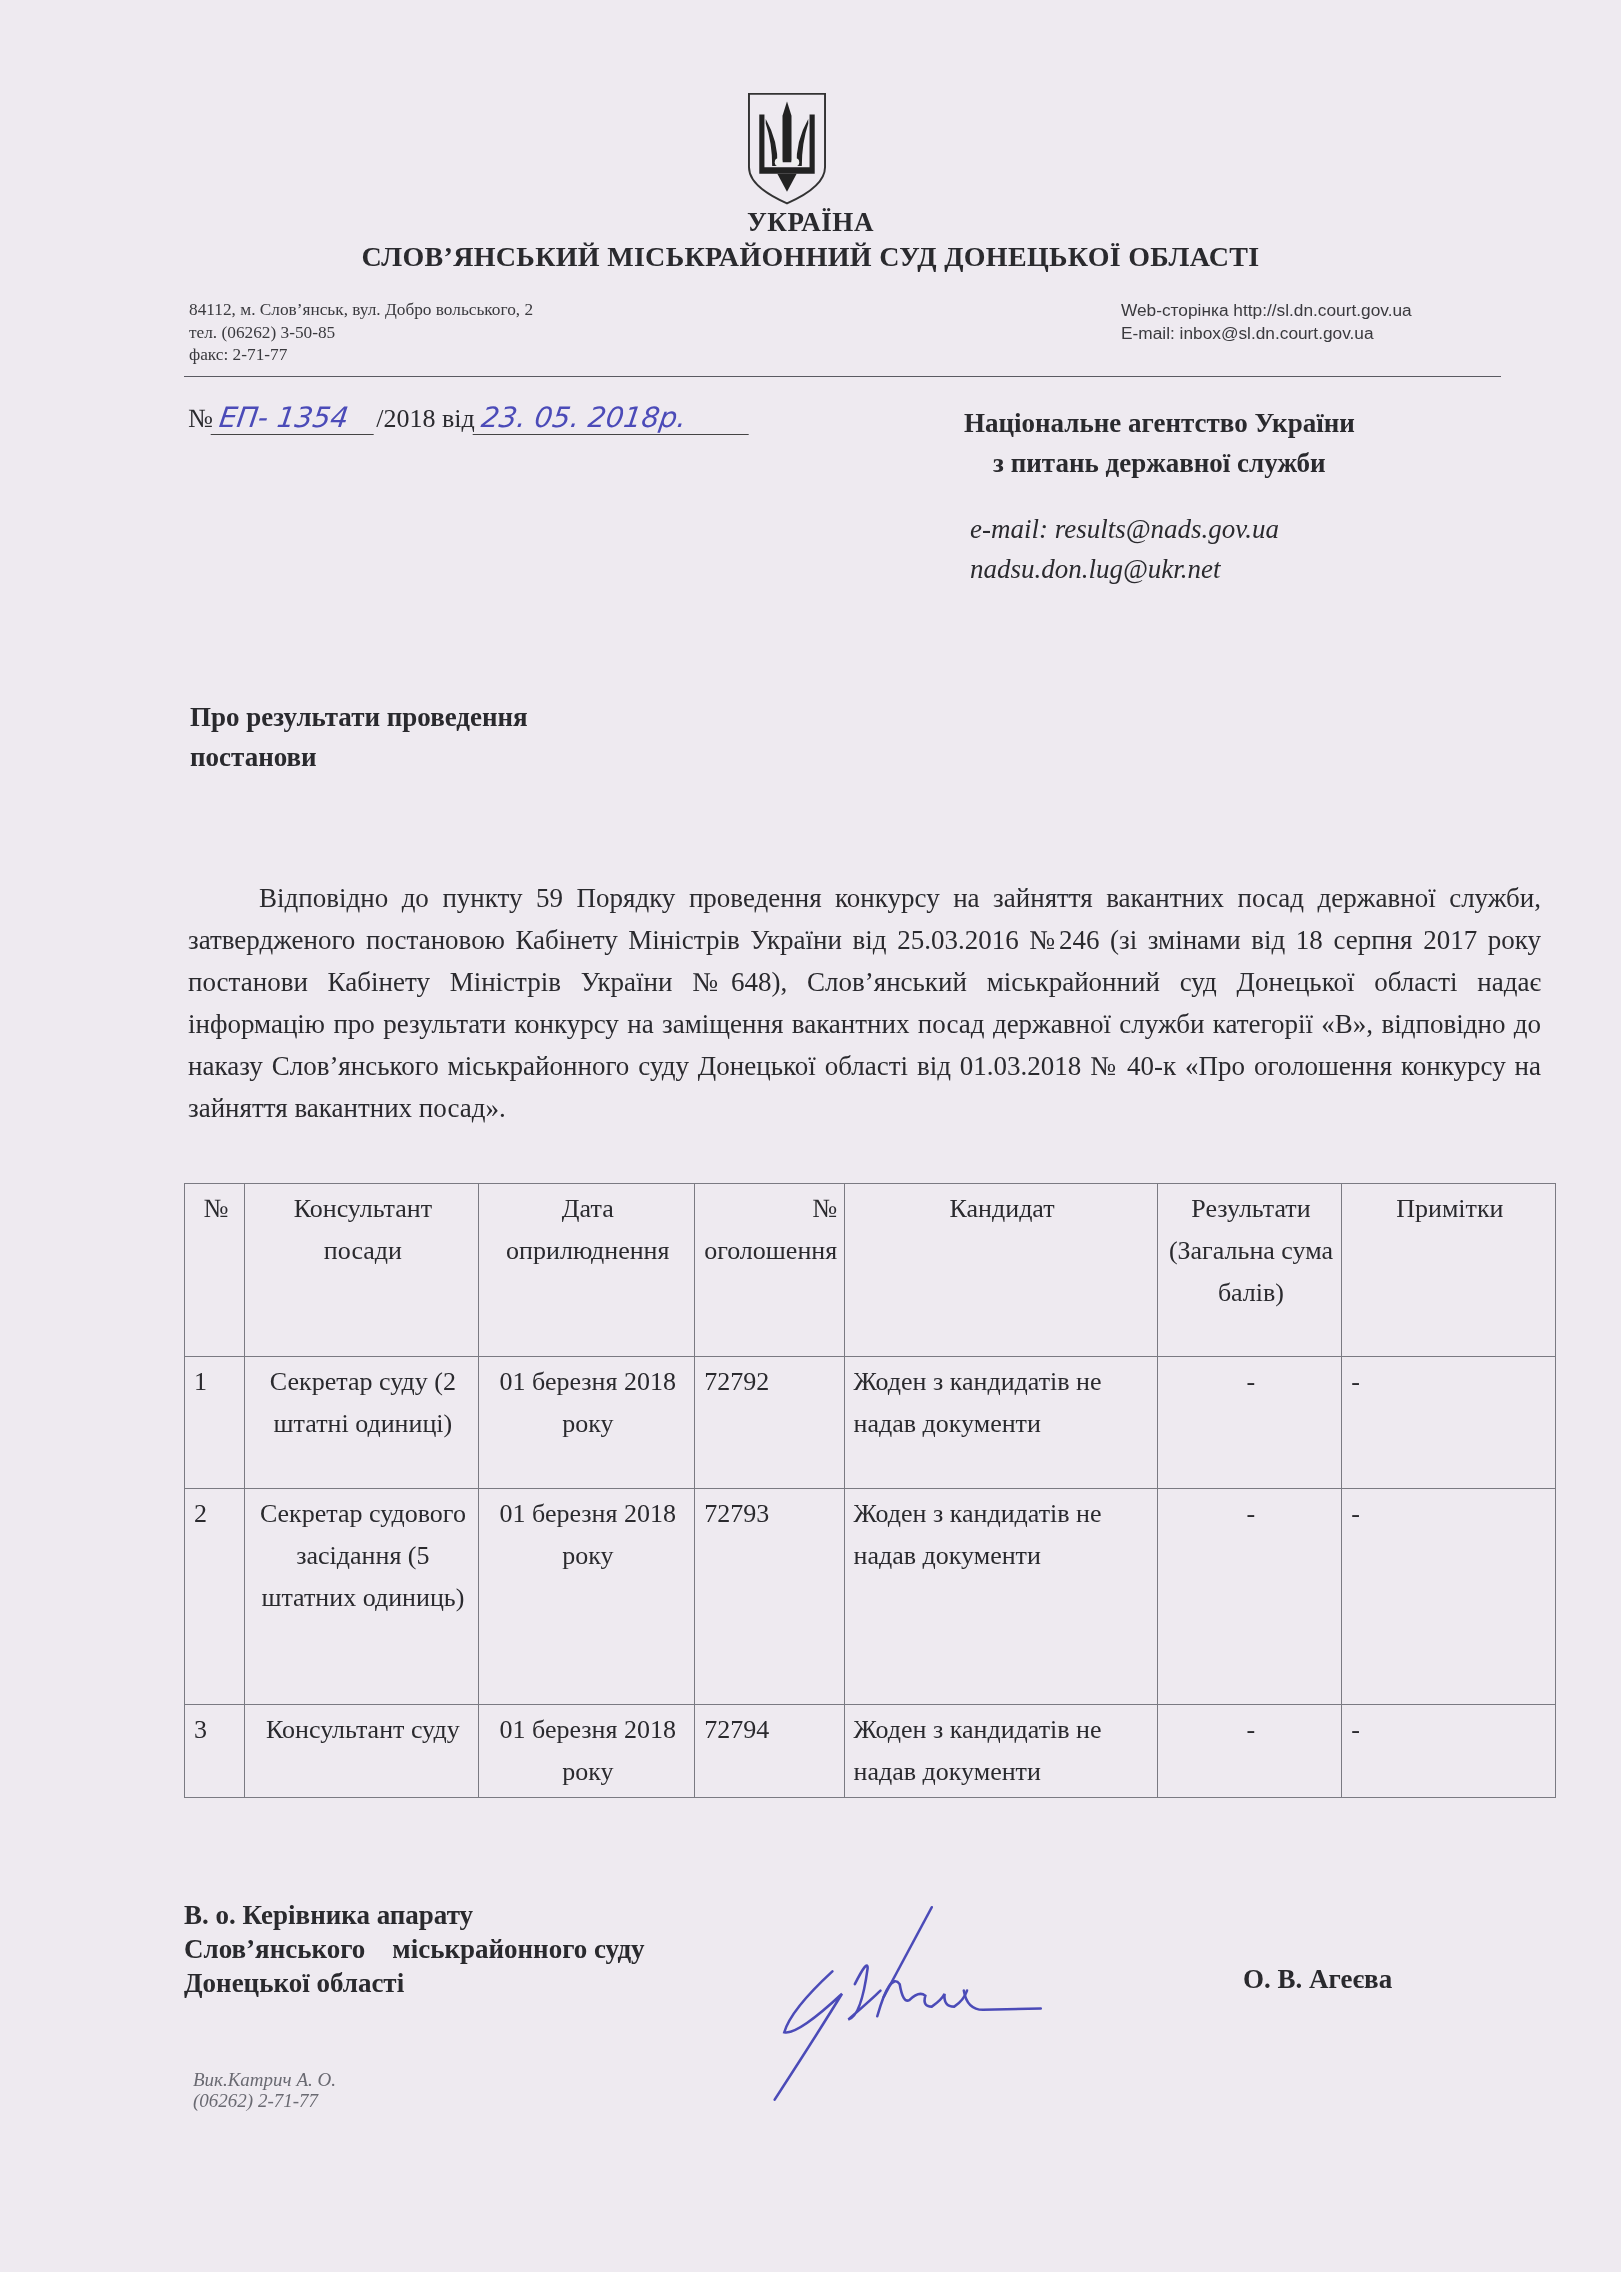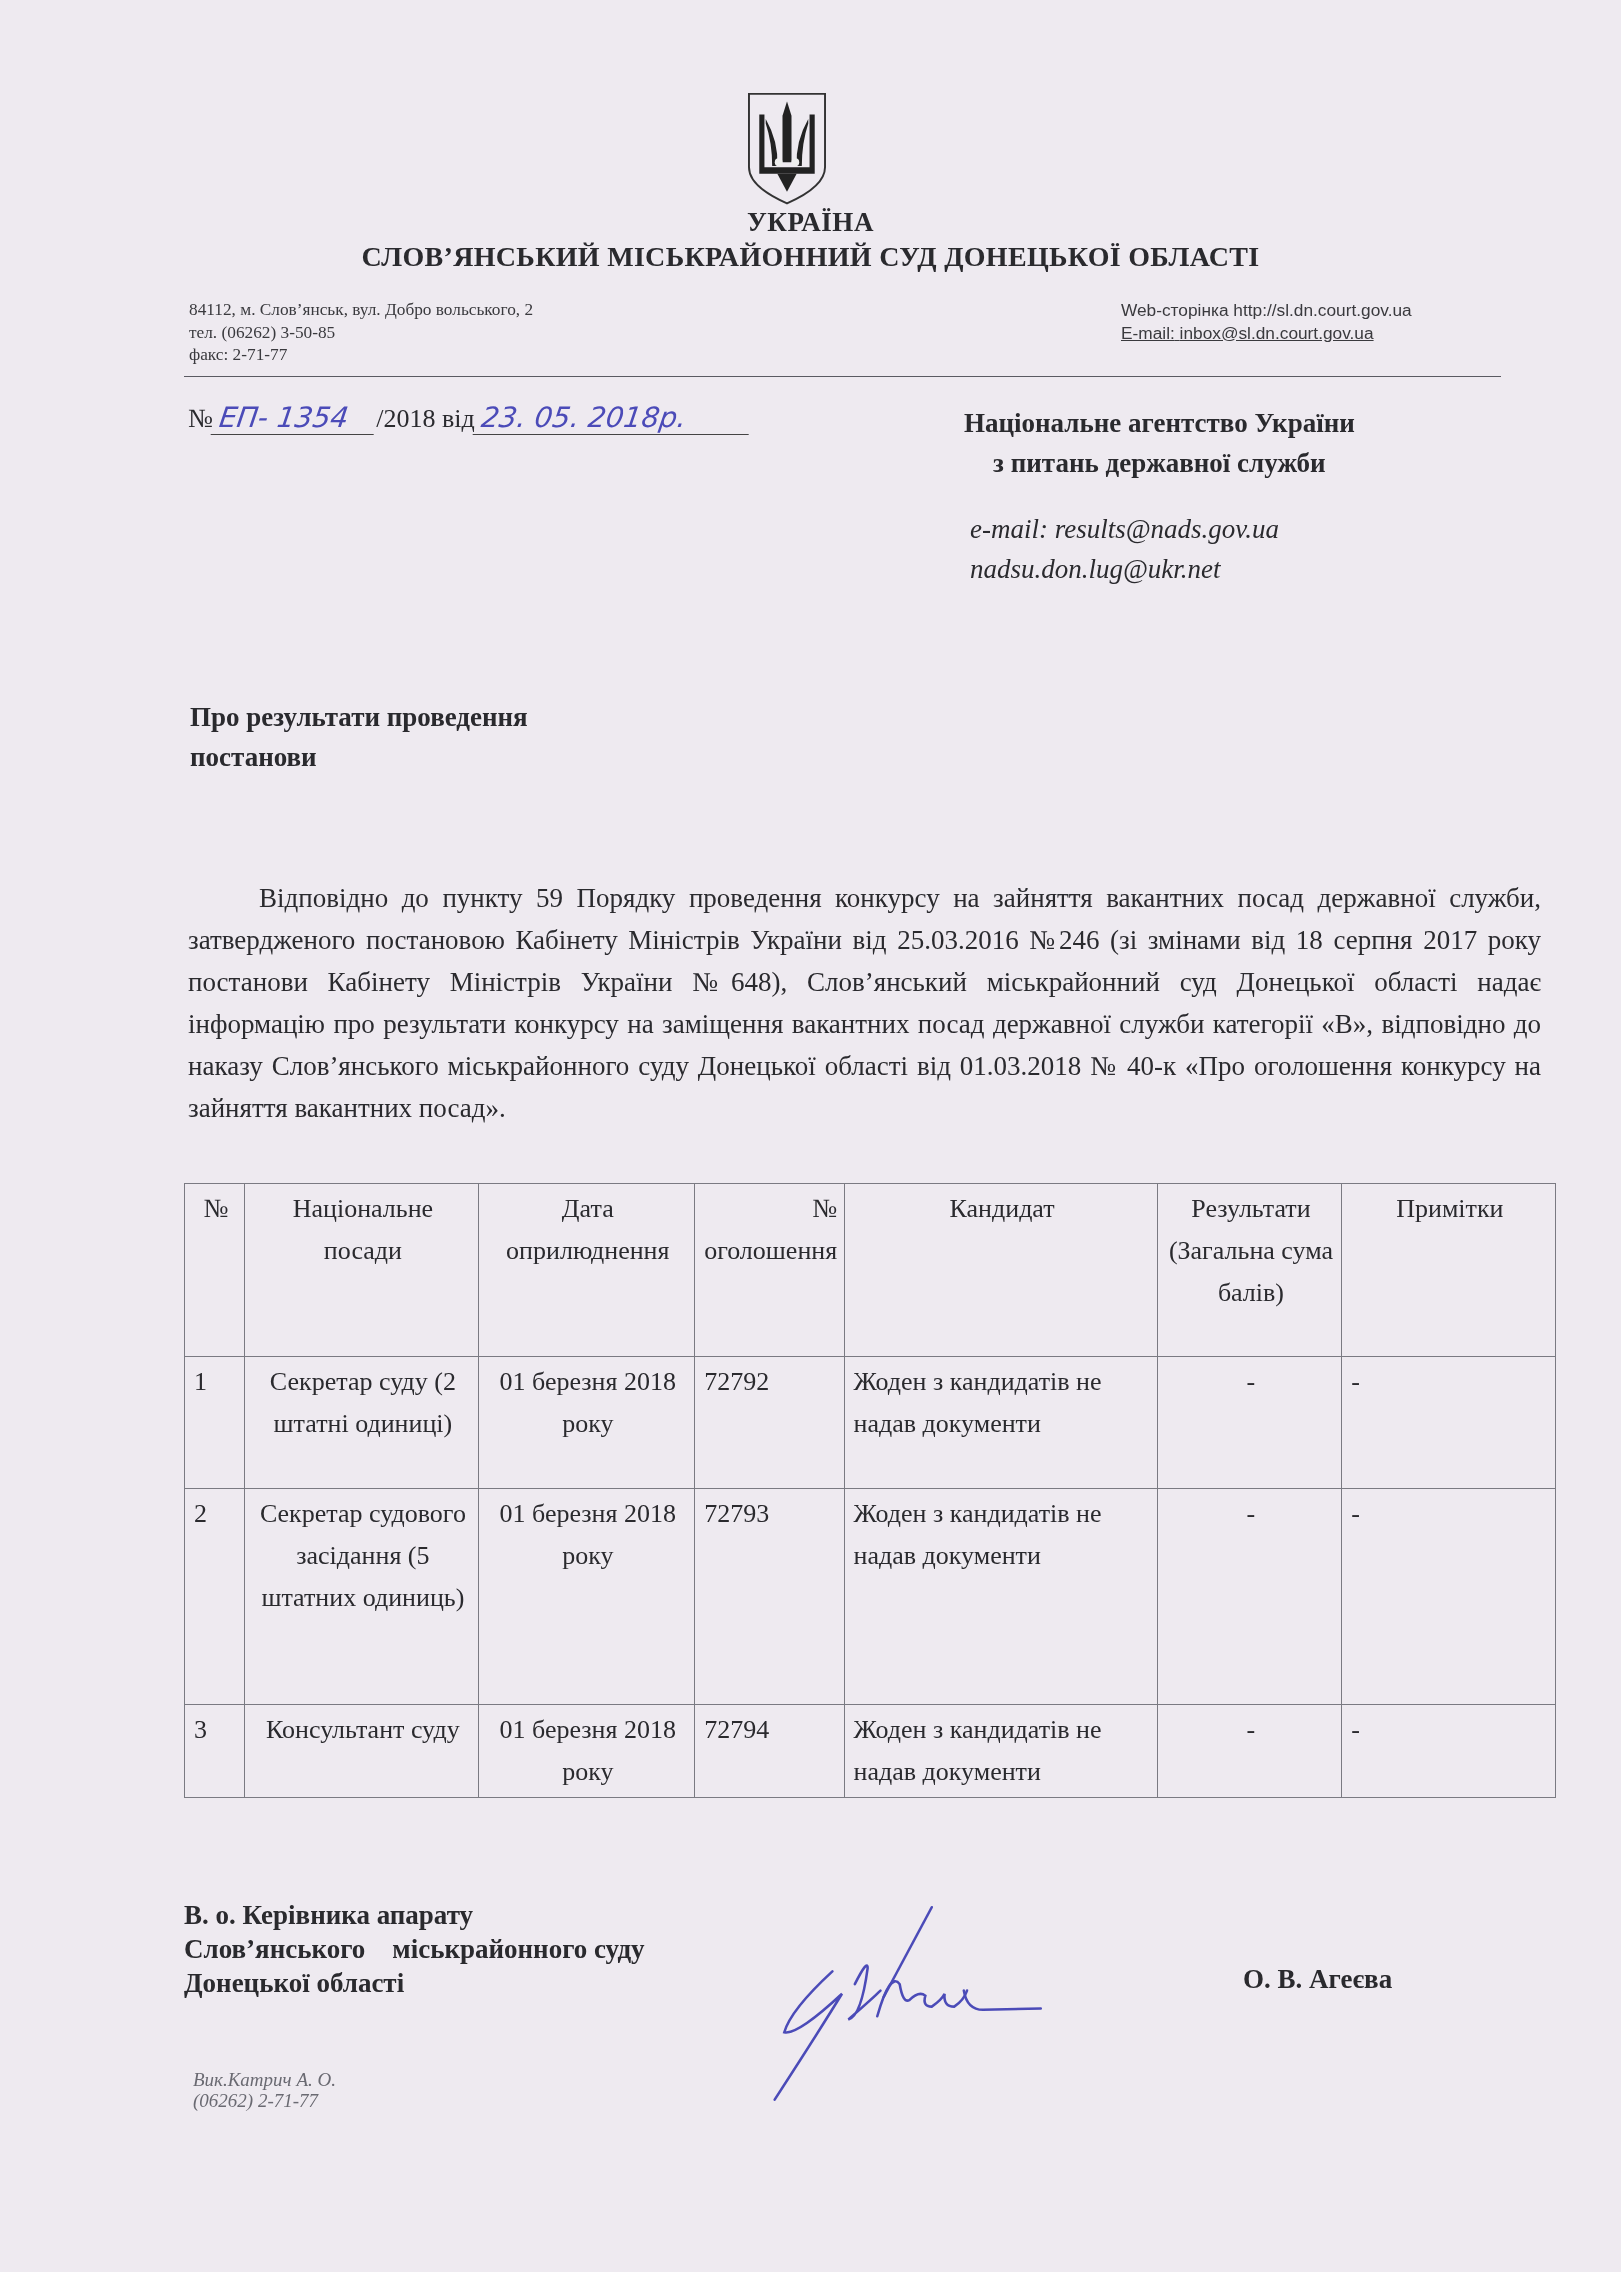--- a/index.html
+++ b/index.html
@@ -11,21 +11,21 @@
     font-family: "Liberation Serif", "DejaVu Serif", serif;
     color: #2a2a2e;
   }
   .abs { position: absolute; }
   
   #coat { left: 745px; top: 90px; width: 84px; height: 116px; }
   .hdr-country { left: 0; width: 1621px; top: 207px; text-align: center; font-weight: bold; font-size: 27px; letter-spacing: 0.6px; }
   .hdr-court { left: 0; width: 1621px; top: 241px; text-align: center; font-weight: bold; font-size: 28px; letter-spacing: 0.3px; }
   .addr { left: 189px; top: 299px; font-size: 17.3px; line-height: 22.5px; color: #3a3a3e; }
   .web { left: 1121px; top: 299px; font-size: 17.3px; line-height: 22.5px; color: #3a3a3e; font-family: "Liberation Sans", sans-serif; }
-  .web .u { text-decoration: underline; }
+  .web .u { }
   .hr { left: 184px; top: 376px; width: 1317px; height: 0; border-top: 1.9px solid #5a5a62; }
 
   .regline { left: 188px; top: 401px; font-size: 26px; }
   .regline .fill { display: inline-block; border-bottom: 1.3px solid #444; color: #4b4bb8; font-family: "DejaVu Sans", sans-serif; font-style: italic; font-size: 28px; transform: skewX(-8deg); }
   .regline .f1 { width: 157px; padding-left: 6.4px; }
   .regline .f2 { width: 270px; padding-left: 6.4px; }
 
   .recipient { left: 964px; top: 403px; font-weight: bold; font-size: 27px; line-height: 40px; text-align: center; }
   .rec-email { left: 970px; top: 509px; font-style: italic; font-size: 27px; line-height: 40px; }
 
@@ -116,21 +116,21 @@
   <div>Про результати проведення</div>
   <div>постанови</div>
 </div>
 
 <div class="abs body-text">Відповідно до пункту 59 Порядку проведення конкурсу на зайняття вакантних посад державної служби, затвердженого постановою Кабінету Міністрів України від 25.03.2016 №246 (зі змінами від 18 серпня 2017 року постанови Кабінету Міністрів України №648), Слов’янський міськрайонний суд Донецької області надає інформацію про результати конкурсу на заміщення вакантних посад державної служби категорії «В», відповідно до наказу Слов’янського міськрайонного суду Донецької області від 01.03.2018 № 40-к «Про оголошення конкурсу на зайняття вакантних посад».</div>
 
 <table class="results">
   <tbody>
       <tr class="h-row">
     <th class="c-num">№</th>
-    <th class="c-pos">Національне посади</th>
+    <th class="c-pos">Консультант посади</th>
     <th class="c-date">Дата оприлюднення</th>
     <th class="c-ann" style="text-align:right">№ оголошення</th>
     <th class="c-cand" style="text-align:center">Кандидат</th>
     <th class="c-res">Результати (Загальна сума балів)</th>
     <th class="c-note" style="text-align:center">Примітки</th>
   </tr>
   <tr class="r1">
     <td class="c-num">1</td>
     <td class="c-pos">Секретар суду (2 штатні одиниці)</td>
     <td class="c-date">01 березня 2018 року</td>

